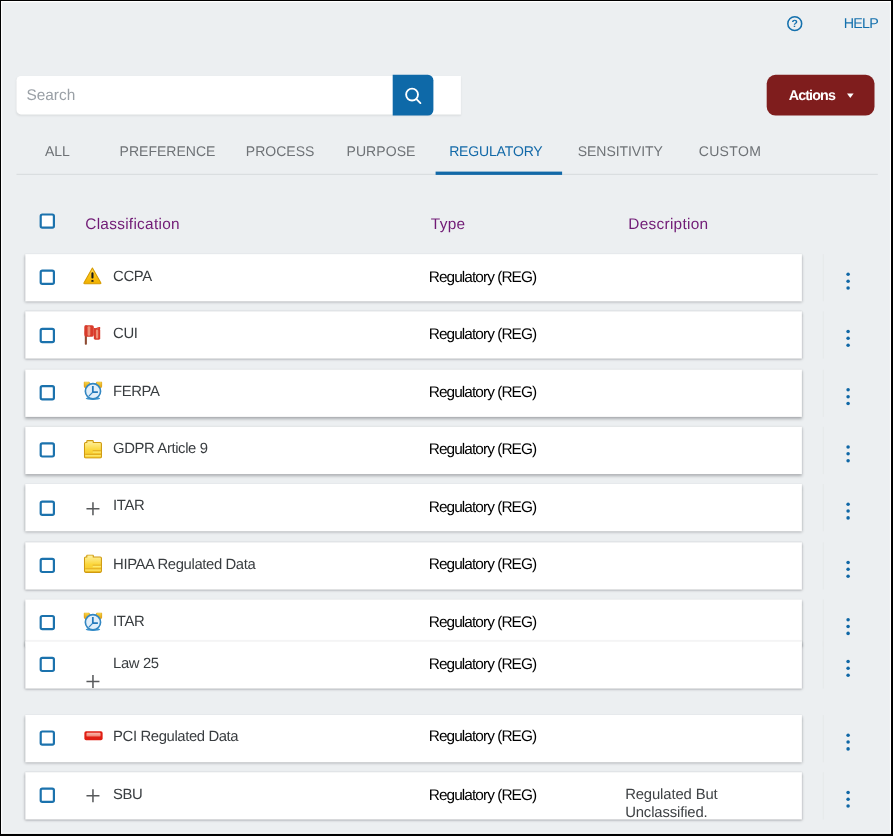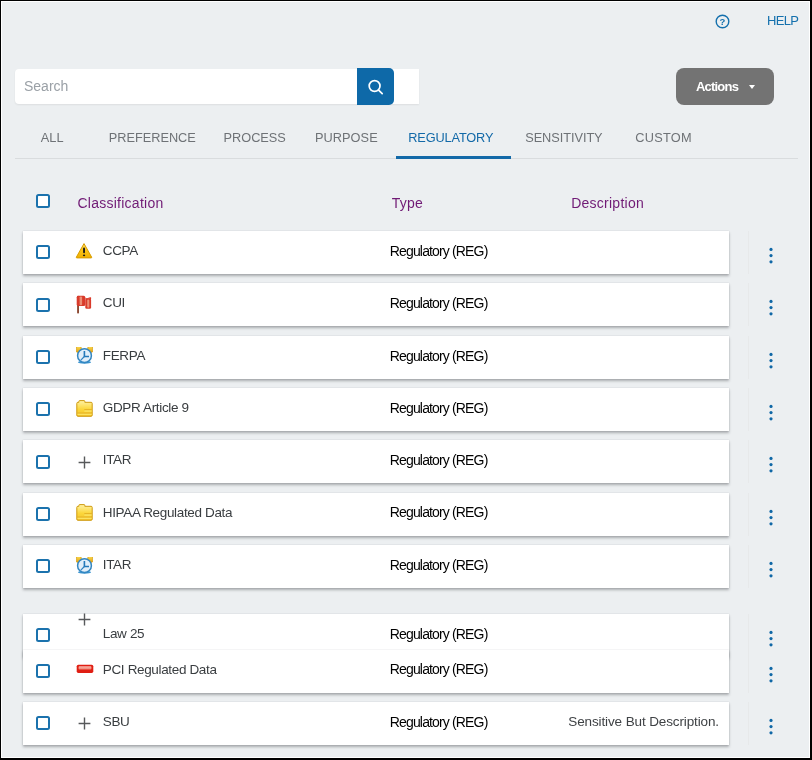--- a/index.html
+++ b/index.html
@@ -5,21 +5,21 @@
 html,body{width:812px;height:760px;font-family:"Liberation Sans",sans-serif;overflow:hidden;}
 #frame{position:relative;width:812px;height:760px;background:#eceff1;border-left:1px solid #000;border-top:1px solid #000;border-right:2px solid #000;border-bottom:2px solid #000;overflow:hidden;}
 #inner{position:absolute;left:0;top:0;right:0;bottom:0;background:#eceff1;box-shadow:inset 1px 1px 0 #fff,inset -1px -1px 0 #fff;}
 .icn{position:absolute;}
 h1.title{position:absolute;left:12px;top:-1px;font-size:41px;font-weight:400;color:#5c6063;letter-spacing:-1.85px;line-height:48px;}
 .help{position:absolute;left:713.5px;top:13px;color:#1470ad;}
 .helptxt{position:absolute;left:766px;top:12.2px;font-size:13px;letter-spacing:-0.7px;color:#1470ad;line-height:16px;}
 .searchbox{position:absolute;left:14px;top:68px;width:404px;height:35px;background:#fff;border-radius:4px 0 0 4px;box-shadow:0 1px 2px rgba(0,0,0,0.07);}
 .searchph{position:absolute;left:9px;top:9px;font-size:14px;color:#9aa0a6;}
 .searchbtn{position:absolute;left:356px;top:67px;width:37px;height:37px;background:#0e69a8;border-radius:0 5px 5px 0;}
-.actions{position:absolute;left:675px;top:67px;width:98px;height:37px;background:#737373;border-radius:8px;}
+.actions{position:absolute;left:696px;top:67px;width:98px;height:37px;background:#7f1d1d;border-radius:8px;}
 .actxt{position:absolute;left:20px;top:11px;font-size:13px;font-weight:bold;color:#fff;letter-spacing:-0.8px;line-height:15px;}
 .caret{position:absolute;left:73px;top:16.5px;width:0;height:0;border-left:3.8px solid transparent;border-right:3.8px solid transparent;border-top:4.5px solid #fff;}
 .tab{position:absolute;top:130px;font-size:12.75px;color:#6e7276;line-height:13px;}
 .tabline{position:absolute;left:14px;top:157px;width:783px;height:1.4px;background:#d9dcde;}
 .tabul{position:absolute;left:394.5px;top:155px;width:115.5px;height:3px;background:#1269a8;}
 .cb{position:absolute;width:14px;height:14px;border:2px solid #1b72ad;border-radius:2.5px;background:#fff;}
 .hdrlbl{position:absolute;top:193px;font-size:14px;color:#701a75;line-height:18px;letter-spacing:0.25px;text-align:center;}
 .row{position:absolute;left:22px;width:706px;height:43px;background:#fff;box-shadow:0 1.5px 2.5px rgba(45,50,55,0.35),0 0 1.5px rgba(45,50,55,0.14);}
 .rname{position:absolute;left:79.8px;top:11.2px;font-size:13.5px;color:#393d40;letter-spacing:-0.35px;line-height:17px;}
 .rtype{position:absolute;left:366.8px;top:11.9px;font-size:14px;color:#000000;letter-spacing:-0.85px;line-height:17px;}
@@ -222,21 +222,21 @@
             <stop offset="1" stop-color="#e2a012"></stop>
           </linearGradient>
         </defs>
 <rect x="0.3" y="-0.5" width="5.0" height="5.9" rx="1.5" fill="url(#bg16)" stroke="#cf9207" stroke-width="0.6"></rect>
 <rect x="11.7" y="-0.5" width="5.0" height="5.9" rx="1.5" fill="url(#bg16)" stroke="#cf9207" stroke-width="0.6"></rect>
 <ellipse cx="8.5" cy="15.3" rx="6.6" ry="1.4" fill="#3c94cf"></ellipse>
 <circle cx="8.5" cy="8.7" r="6.9" fill="#e2effa" stroke="#3387c2" stroke-width="1.5"></circle>
 <path d="M8.4 4.0 L8.4 9.5 L13 9.5" fill="none" stroke="#2579ba" stroke-width="1.6"></path>
 <path d="M8.4 9.5 L4.8 13.1" fill="none" stroke="#2f81c0" stroke-width="1.1"></path>
 </svg>
-<div class="row" style="top:613px">
+<div class="row" style="top:582px">
         <div class="cb" style="left:13.4px;top:14.4px"></div>
         <div class="rname">Law 25</div>
         <div class="rtype">Regulatory (REG)</div>
         <div class="rsep"></div>
         <svg class="kebab" width="48" height="43" viewBox="0 0 48 43">
           <g fill="#0f67a6">
             <circle cx="27" cy="18.4" r="1.6"></circle>
             <circle cx="27" cy="24.6" r="1.6"></circle>
             <circle cx="27" cy="30.8" r="1.6"></circle>
           </g>
@@ -265,21 +265,21 @@
             <stop offset="1" stop-color="#f07f6e"></stop>
           </linearGradient>
         </defs>
 <rect x="0.7" y="0.7" width="16.6" height="8.2" rx="1.6" fill="#e01e13"></rect>
 <rect x="2.6" y="2.2" width="12.8" height="3.4" rx="0.8" fill="url(#rg8)"></rect>
 </svg>
 <div class="row" style="top:701.0px">
         <div class="cb" style="left:13.4px;top:14.4px"></div>
         <div class="rname">SBU</div>
         <div class="rtype">Regulatory (REG)</div>
-        <div class="rdesc">Sensitive But Description.</div>
+        <div class="rdesc">Regulated But Unclassified.</div>
         <div class="rsep"></div>
         <svg class="kebab" width="48" height="43" viewBox="0 0 48 43">
           <g fill="#0f67a6">
             <circle cx="27" cy="18.4" r="1.6"></circle>
             <circle cx="27" cy="24.6" r="1.6"></circle>
             <circle cx="27" cy="30.8" r="1.6"></circle>
           </g>
         </svg>
       </div>
 <svg class="icn" style="left:77.1px;top:716.3px" width="13" height="13" viewBox="0 0 13 13">

